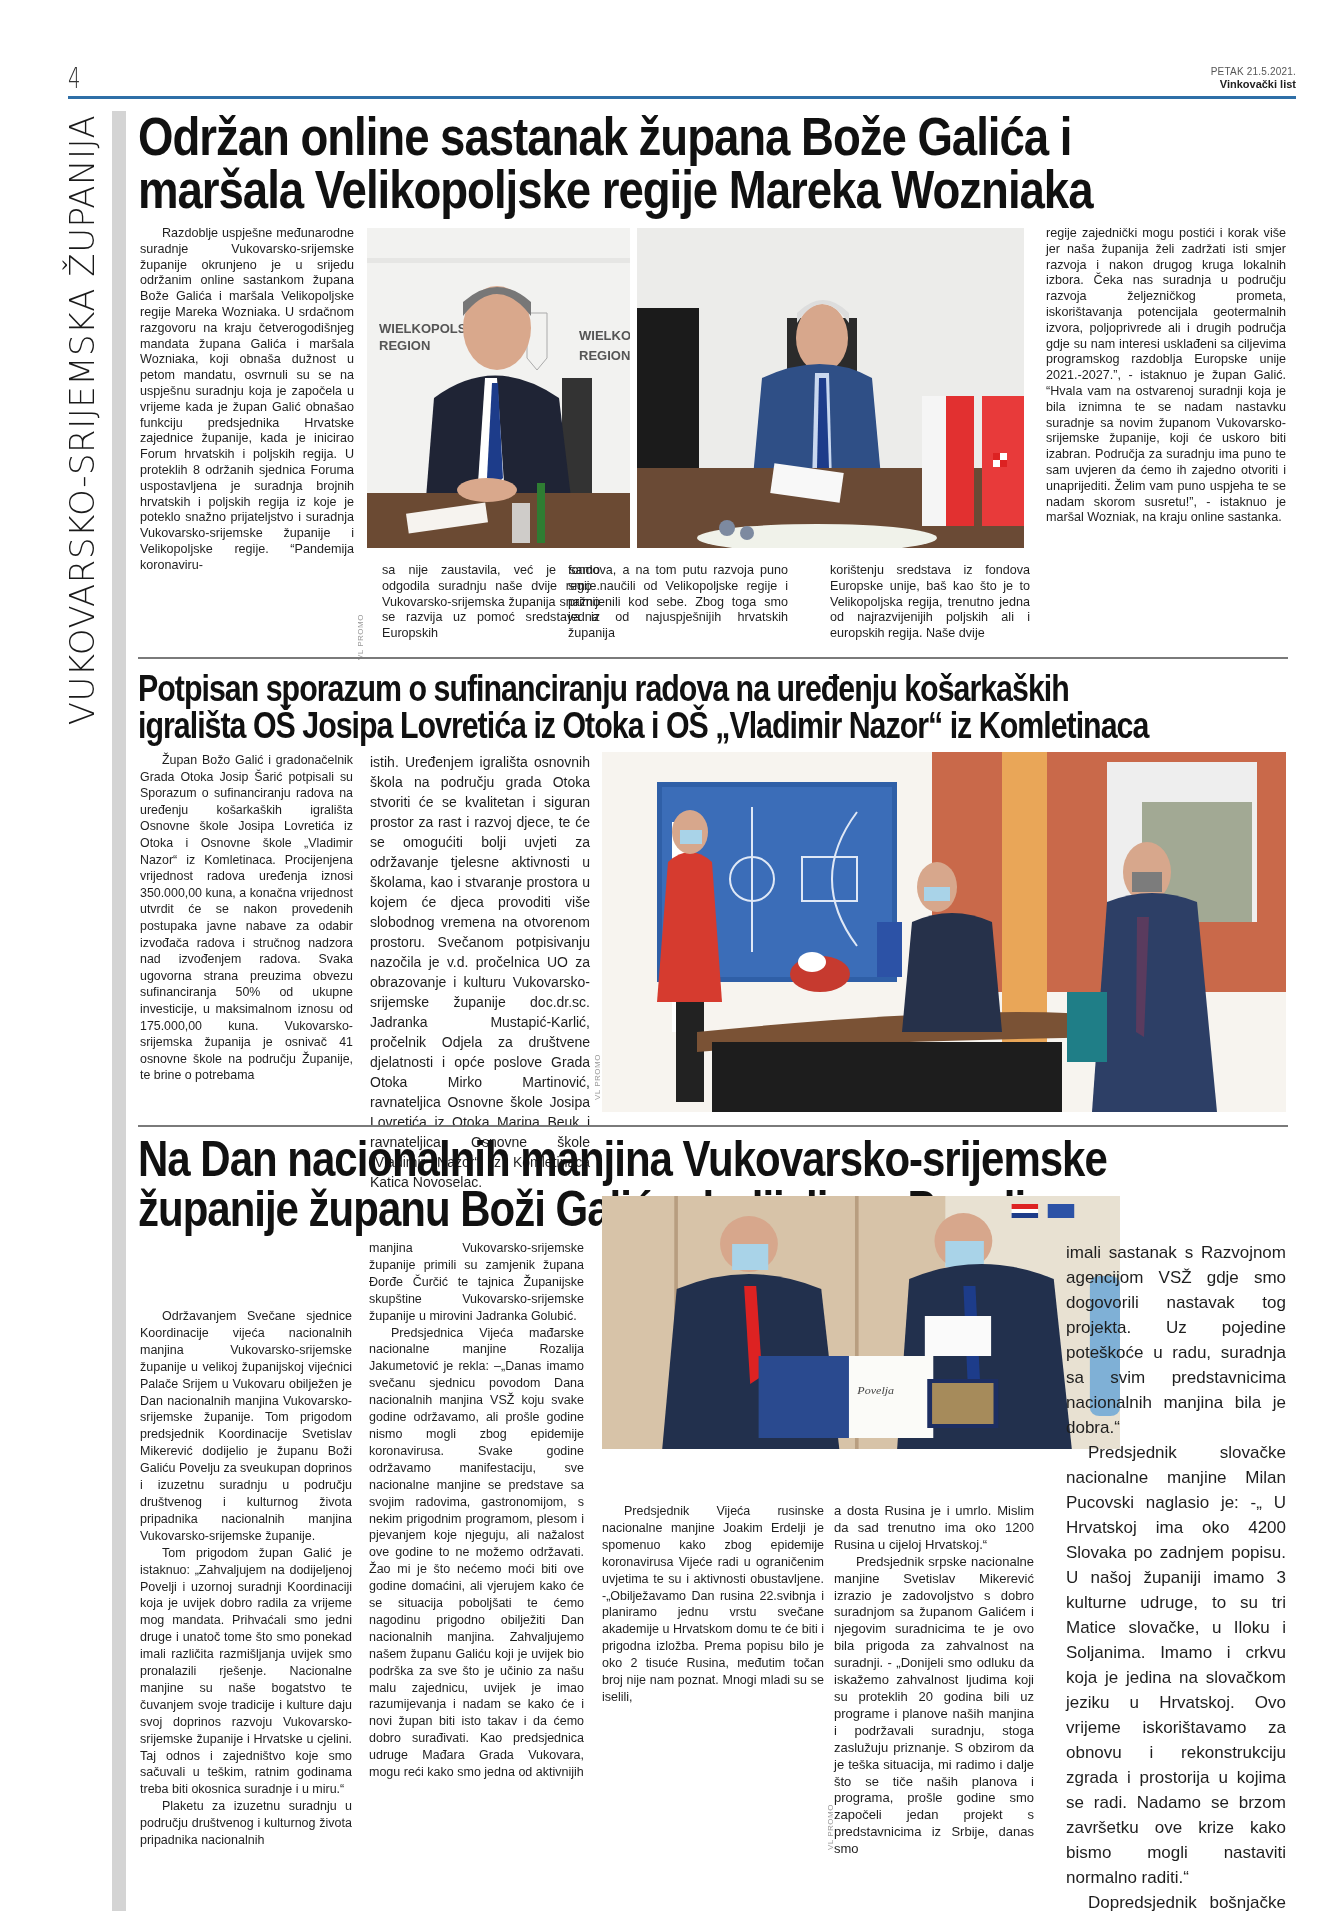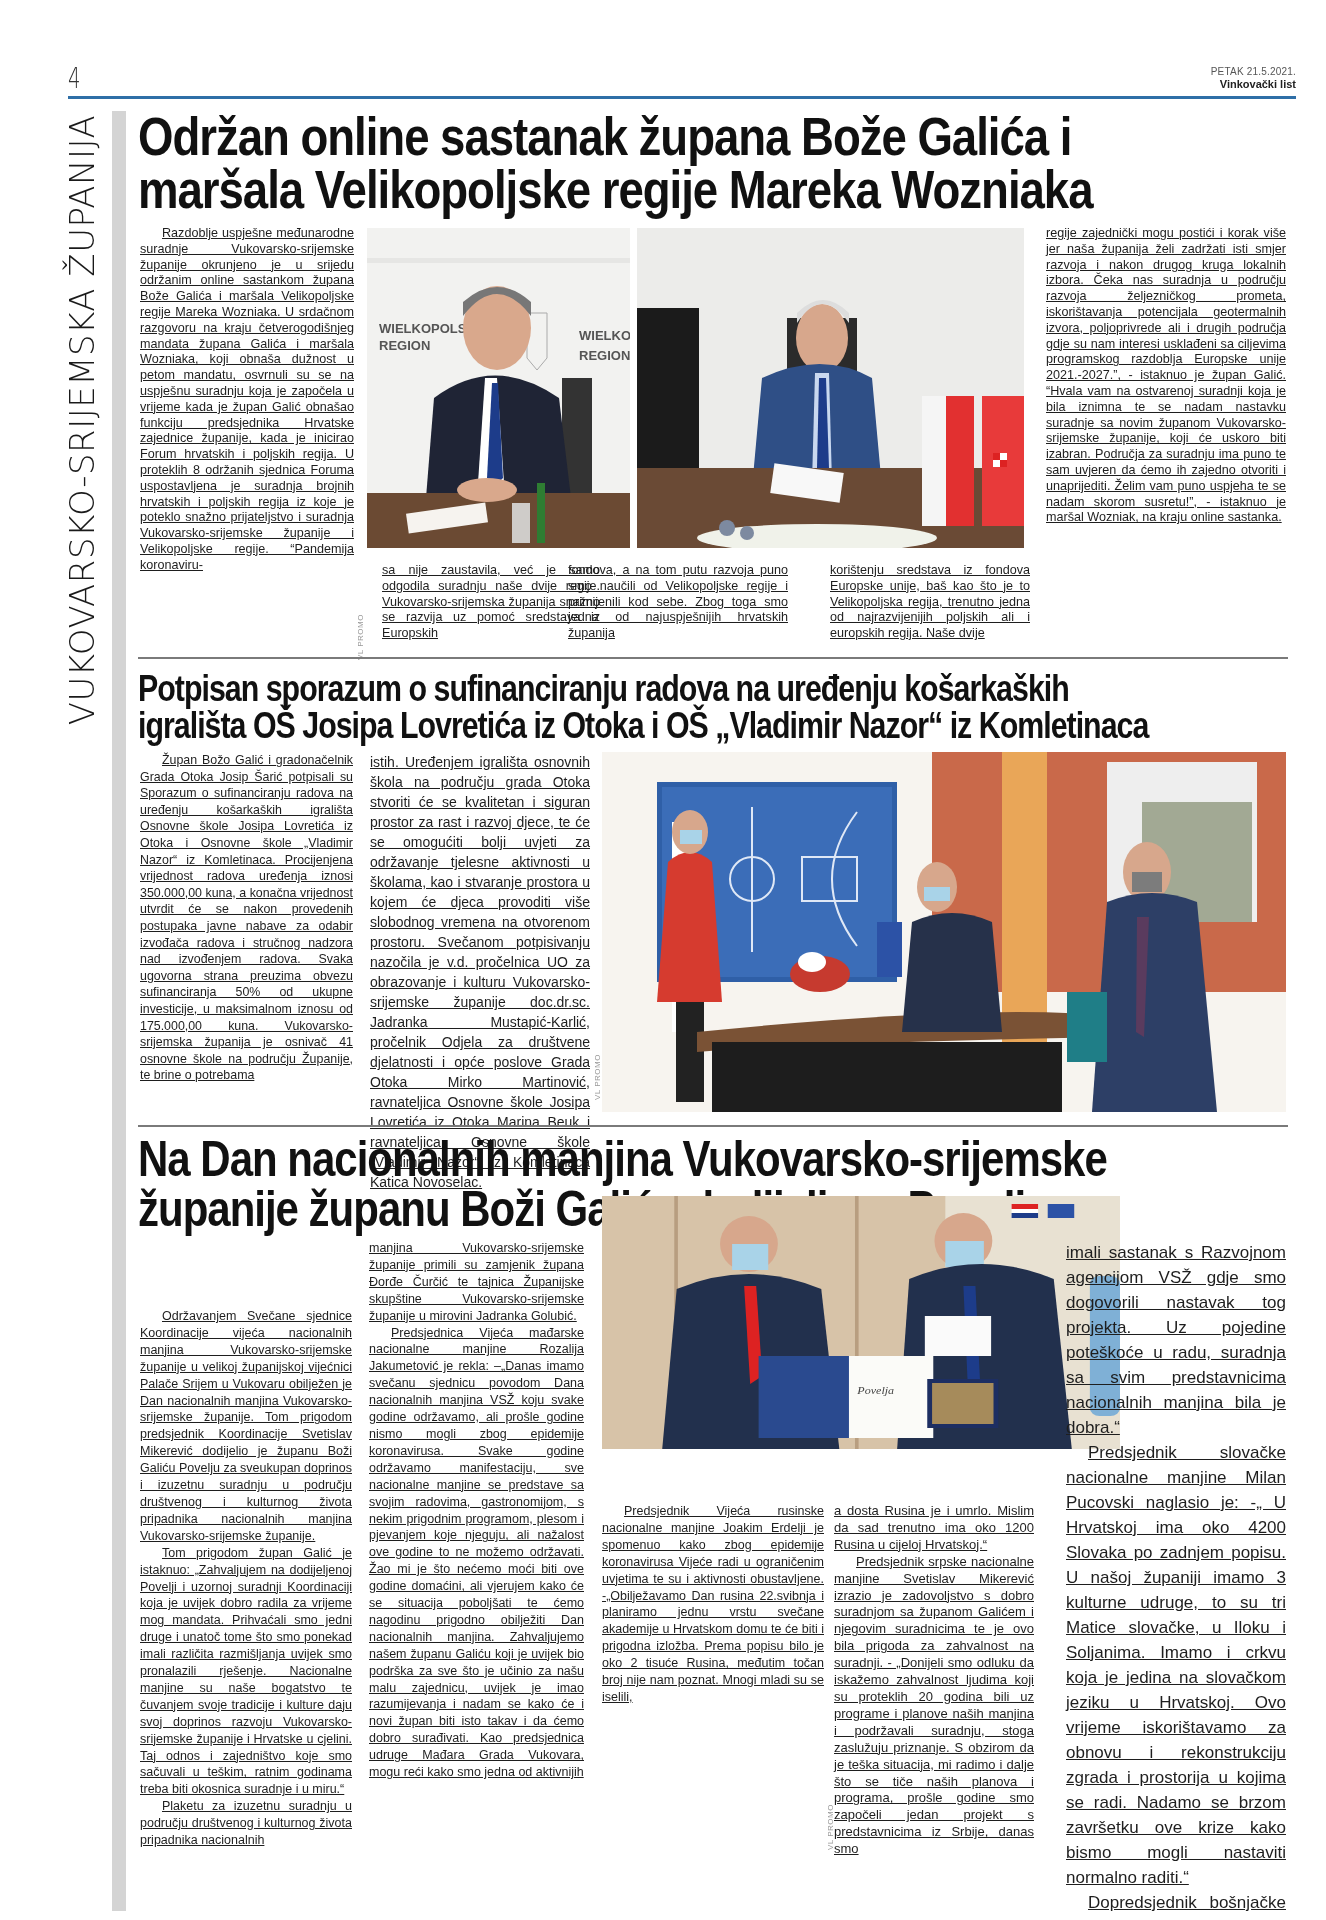--- a/index.html
+++ b/index.html
@@ -10,21 +10,21 @@
   .paper-name{right:30px;top:78px;font-size:11px;font-weight:bold;color:#222;}
   .top-rule{left:68px;top:96px;width:1228px;height:3px;background:#2f6fa7;}
   .section-label{left:62px;top:110px;width:40px;height:620px;}
   .section-label span{position:absolute;left:50%;top:50%;transform:translate(-50%,-50%) rotate(-90deg);white-space:nowrap;font-size:34px;letter-spacing:0.5px;color:#1a1a1a;font-family:"DejaVu Sans",sans-serif;font-weight:300;transform-origin:center;}
   .gray-bar{left:112px;top:111px;width:14px;height:1800px;background:#d4d4d4;}
   h1.hl{margin:0;position:absolute;font-family:"Liberation Sans",sans-serif;font-weight:bold;color:#111;line-height:1.0;letter-spacing:-1.2px;}
   .hl1{left:138px;top:110px;font-size:53px;transform:scaleX(0.86);transform-origin:left top;white-space:nowrap;}
   .hl2{left:138px;top:670px;font-size:37px;transform:scaleX(0.82);transform-origin:left top;white-space:nowrap;line-height:1.08;}
   .hl3{left:138px;top:1134px;font-size:50px;transform:scaleX(0.84);transform-origin:left top;white-space:nowrap;}
   .col{position:absolute;font-size:12.6px;line-height:15.8px;text-align:justify;hyphens:manual;color:#1e1e1e;}
-  .col p{margin:0;text-indent:22px;text-decoration:underline;}
+  .col p{margin:0;text-indent:22px;}
   .col p.noind{text-indent:0;}
   .rule{position:absolute;height:2px;background:#7a7a7a;}
   .credit{position:absolute;font-size:8px;color:#999;transform:rotate(-90deg);transform-origin:left top;white-space:nowrap;letter-spacing:0.5px;}
   .photo{position:absolute;overflow:hidden;}
   .photo svg{display:block;width:100%;height:100%;}
 </style>
 </head>
 <body>
 
 <div class="abs page-num">4</div>

